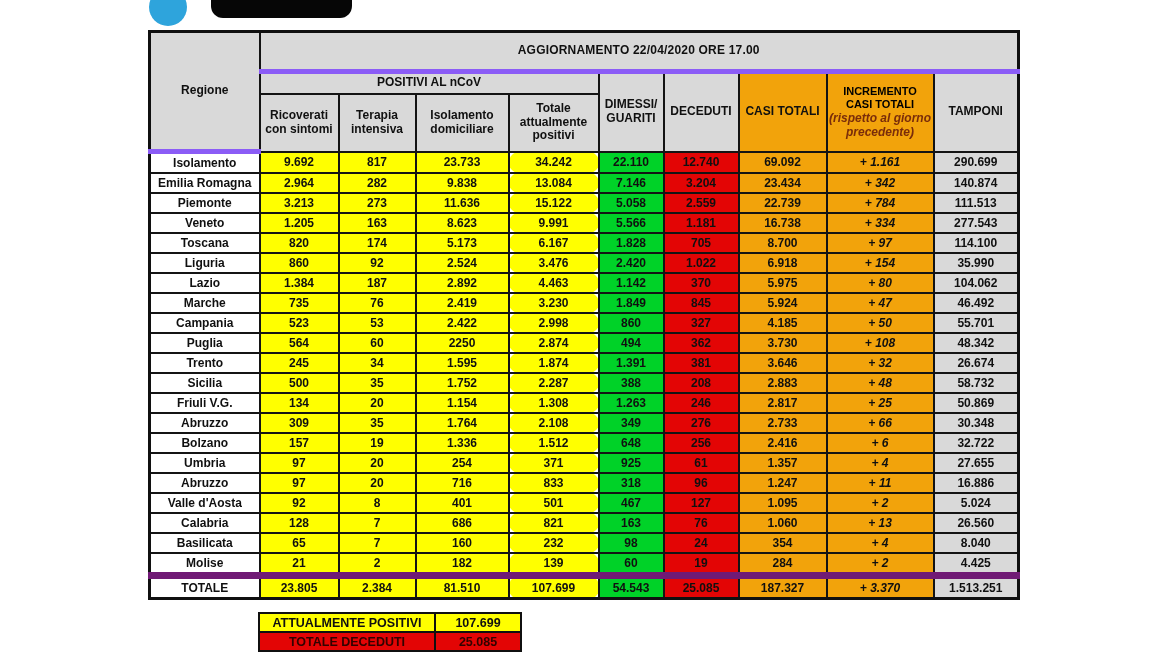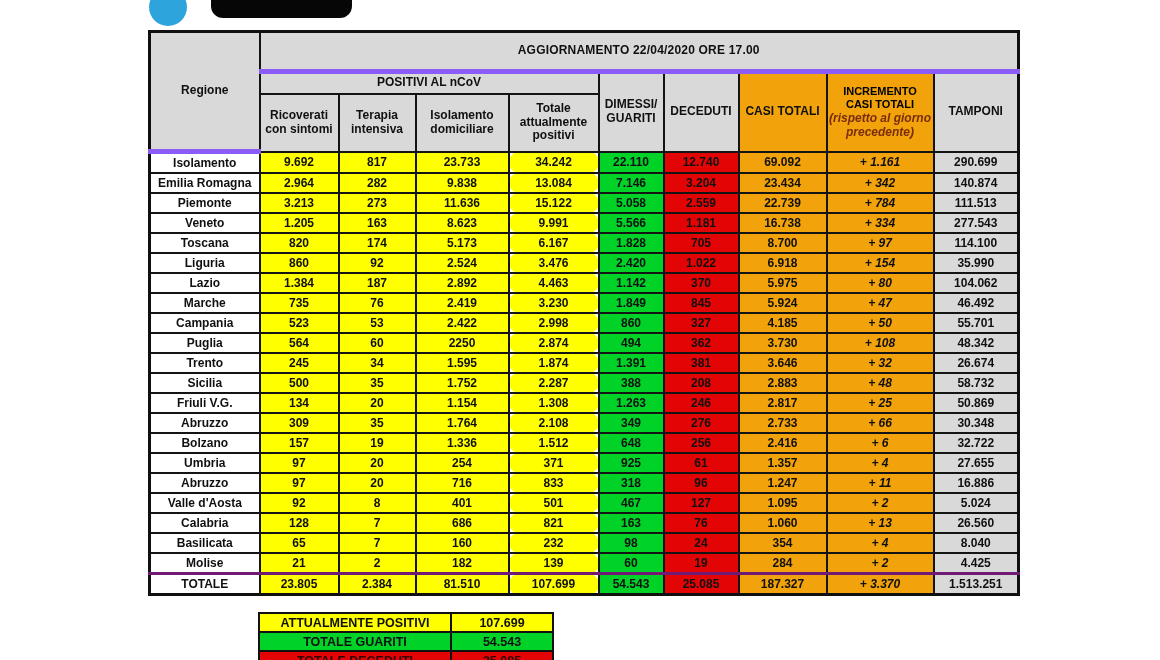--- a/index.html
+++ b/index.html
@@ -30,25 +30,25 @@
   .inc-title{color:#000000;font-weight:bold;font-size:11px;line-height:1.2;}
   .inc-sub{color:#7a2d0a;font-style:italic;font-size:12px;font-weight:600;line-height:1.15;margin-top:1px;}
   td.reg{background:#ffffff;font-weight:bold;}
   td.yel{background:#ffff00;font-weight:600;}
   td.grn{background:#00d228;font-weight:600;}
   td.red{background:#e30505;color:#310300;font-weight:600;}
   td.org{background:#f2a30b;font-weight:bold;}
   td.inc{background:#f2a30b;font-style:italic;font-weight:600;color:#45250a;}
   td.gry{background:#d9d9d9;font-weight:bold;}
   td.b{font-weight:bold;border-radius:10px;}
-  tr.total td{font-weight:bold;border-top:3px solid #701a75;}
+  tr.total td{font-weight:bold;border-top:7px solid #701a75;}
 
   
   table.summary{position:absolute;left:258px;top:612px;border-collapse:collapse;border:2px solid #101010;table-layout:fixed;}
-  table.summary td{border:2px solid #101010;font-weight:bold;font-size:12.5px;text-align:center;height:17px;line-height:16px;color:#101010;padding:0 12px;}
+  table.summary td{border:2px solid #101010;font-weight:bold;font-size:12.5px;text-align:center;height:17px;line-height:16px;color:#101010;padding:0 4px;}
   td.sum-label{width:166px;}
   td.sum-value{width:76px;}
   tr.sum-yellow td{background:#ffff00;}
   tr.sum-green td{background:#00d228;}
   tr.sum-red td{background:#e30505;color:#310300;}
 </style>
 </head>
 <body>
 
 <div class="logo-circle"></div>
@@ -358,22 +358,18 @@
       </tr>
     </tbody>
 </table>
 
 <table class="summary">
   <tbody>
   <tr class="sum-yellow">
     <td class="sum-label">ATTUALMENTE POSITIVI</td>
     <td class="sum-value">107.699</td>
   </tr>
-  <tr class="sum-green">
-    <td class="sum-label">TOTALE GUARITI</td>
-    <td class="sum-value">54.543</td>
-  </tr>
   <tr class="sum-red">
     <td class="sum-label">TOTALE DECEDUTI</td>
     <td class="sum-value">25.085</td>
   </tr>
   </tbody>
 </table>
 
 </body></html>

